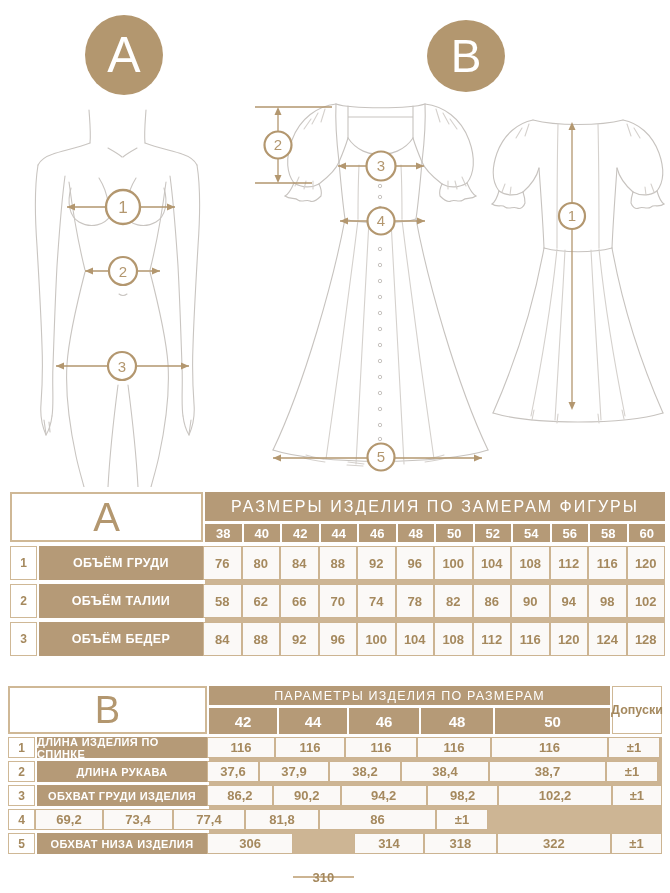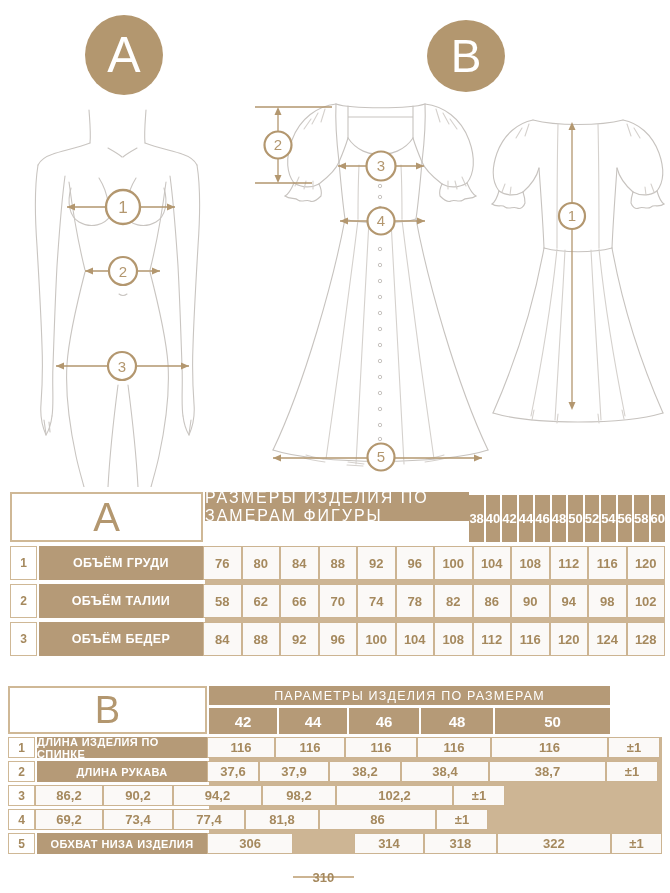--- a/index.html
+++ b/index.html
@@ -23,21 +23,21 @@
   
   .sztable{position:absolute;}
   .underlay{position:absolute;background:#cdb594;z-index:0;}
   .trow,.hdr{position:relative;z-index:1;}
   .hdr{display:flex;}
   .corner{
     background:#fff;border:2px solid #cfb896;box-sizing:border-box;
     display:flex;align-items:center;justify-content:center;
     color:#b3976f;font-weight:500;
   }
-  .hdr-right{flex:1;margin-left:2px;display:flex;}
+  .hdr-right{flex:1;margin-left:2px;display:flex;flex-direction:column;}
   .hdr-title{
     background:#b59a77;color:#fff;display:flex;align-items:center;justify-content:center;
     font-weight:400;
   }
   .hdr-sizes{display:flex;margin-top:3px;flex:1;}
   .szcell{
     background:#b59a77;color:#fff;font-weight:700;box-sizing:border-box;
     display:flex;align-items:center;justify-content:center;
     border-left:2px solid #fff;
   }
@@ -344,20 +344,21 @@
       <div class="hdr-mid">
         <div class="hdr-title">ПАРАМЕТРЫ ИЗДЕЛИЯ ПО РАЗМЕРАМ</div>
         <div class="hdr-sizes">
             <div class="szcell tb-size" style="width: 68px;">42</div>
             <div class="szcell tb-size" style="width: 70px;">44</div>
             <div class="szcell tb-size" style="width: 72px;">46</div>
             <div class="szcell tb-size" style="width: 74px;">48</div>
             <div class="szcell tb-size" style="width: 117px;">50</div>
           </div>
       </div>
+      <div class="tol-hdr">Допуски</div>
     </div>
     <div>
         <div class="trow">
           <div class="cell-num">1</div>
           <div class="cell-label">ДЛИНА ИЗДЕЛИЯ ПО СПИНКЕ</div>
           <div class="cell-val" style="width: 68px;">116</div>
           <div class="cell-val" style="width: 70px;">116</div>
           <div class="cell-val" style="width: 72px;">116</div>
           <div class="cell-val" style="width: 74px;">116</div>
           <div class="cell-val" style="width: 117px;">116</div>
@@ -368,20 +369,21 @@
           <div class="cell-label">ДЛИНА РУКАВА</div>
           <div class="cell-val" style="width: 52px;">37,6</div>
           <div class="cell-val" style="width: 70px;">37,9</div>
           <div class="cell-val" style="width: 72px;">38,2</div>
           <div class="cell-val" style="width: 88px;">38,4</div>
           <div class="cell-val" style="width: 117px;">38,7</div>
           <div class="cell-val" style="width: 52px;">±1</div>
         </div>
         <div class="trow">
           <div class="cell-num">3</div>
+          <div class="cell-label">ОБХВАТ ГРУДИ ИЗДЕЛИЯ</div>
           <div class="cell-val" style="width: 68px;">86,2</div>
           <div class="cell-val" style="width: 70px;">90,2</div>
           <div class="cell-val" style="width: 89px;">94,2</div>
           <div class="cell-val" style="width: 74px;">98,2</div>
           <div class="cell-val" style="width: 117px;">102,2</div>
           <div class="cell-val" style="width: 52px;">±1</div>
         </div>
         <div class="trow">
           <div class="cell-num">4</div>
           <div class="cell-val" style="width: 68px;">69,2</div>

